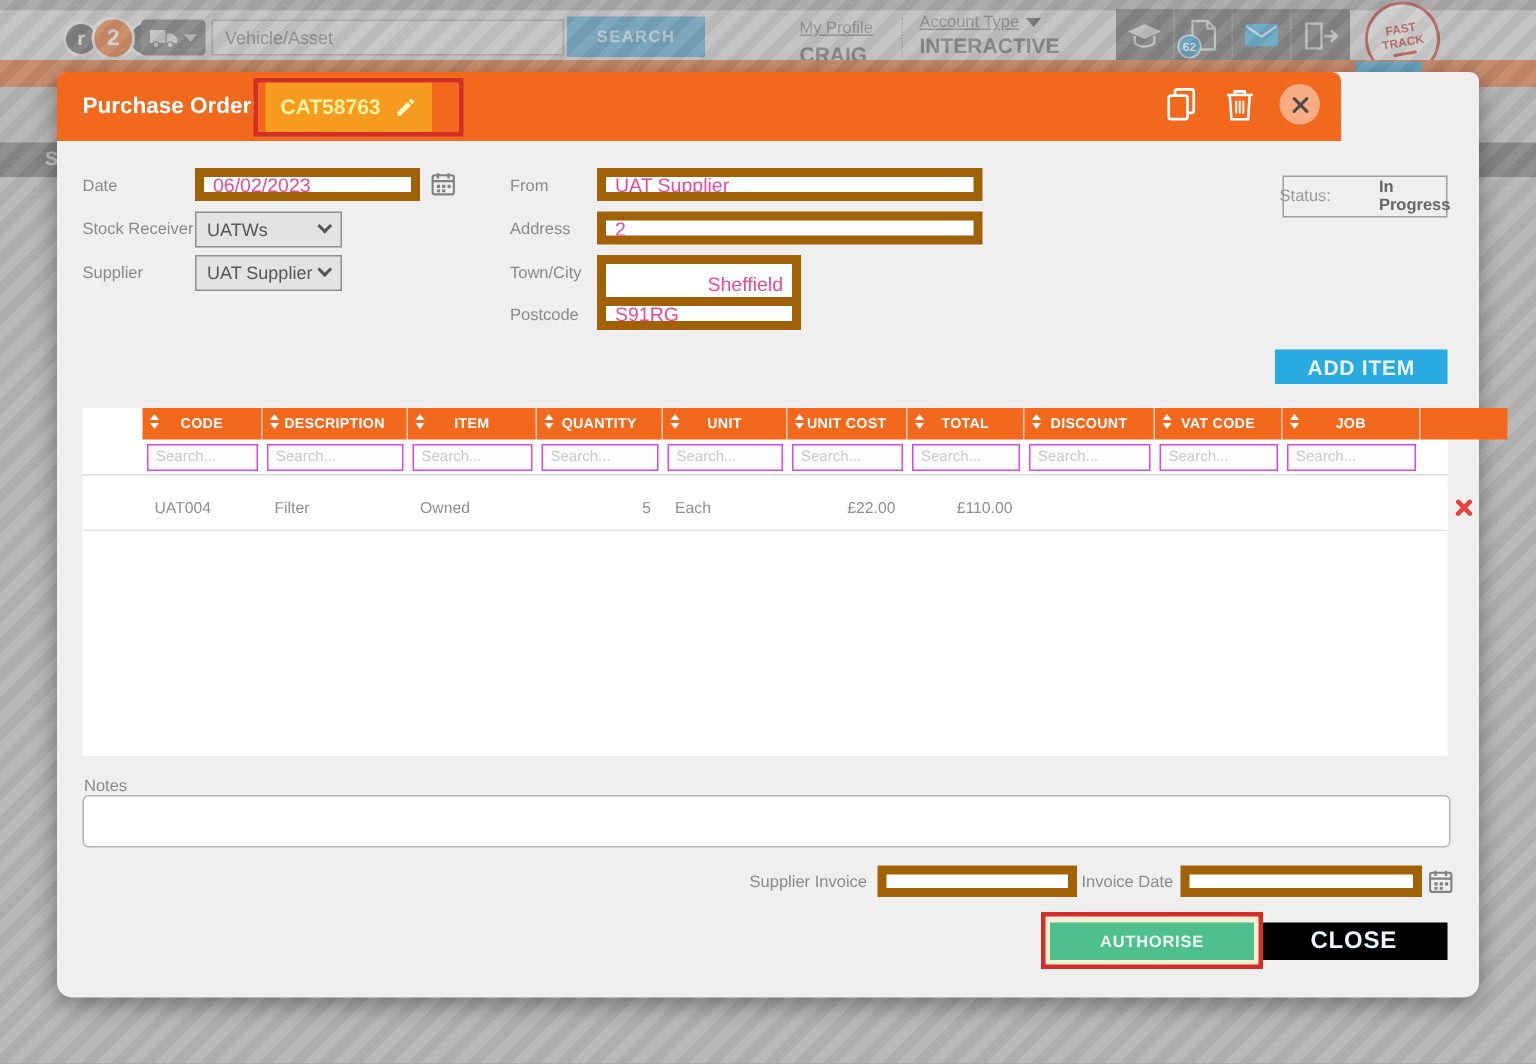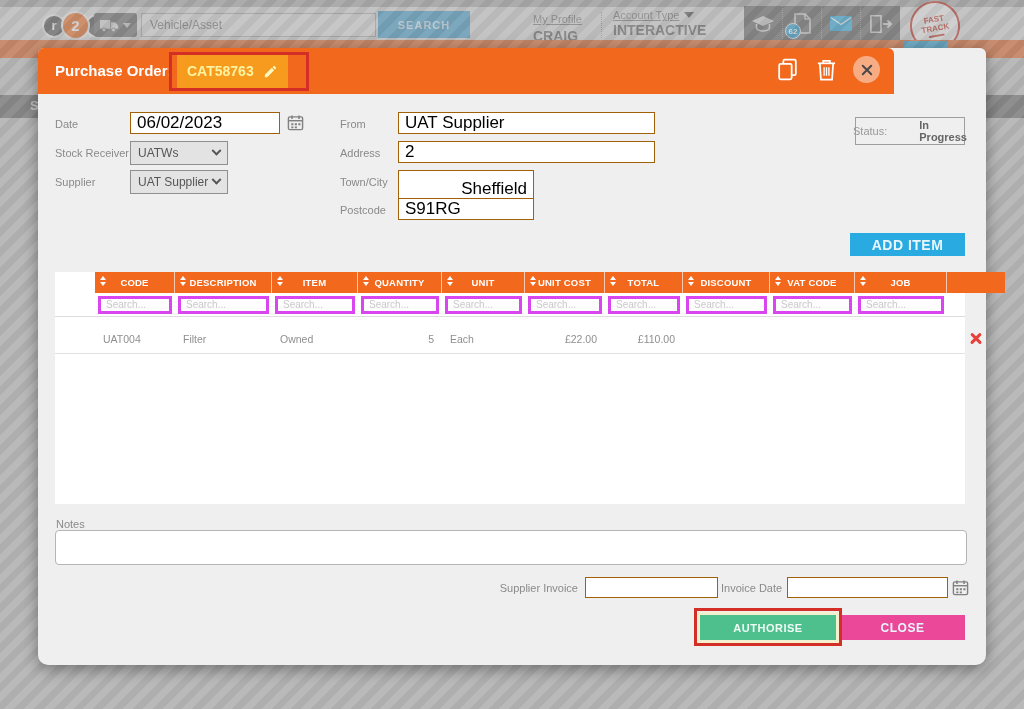--- a/index.html
+++ b/index.html
@@ -49,58 +49,58 @@
   .annot { border:3px solid #d32f27; z-index:20; pointer-events:none; }
   .annot-title { position:absolute; left:131px; top:4px; width:140px; height:39px; }
   .hicons { position:absolute; right:14px; top:8px; display:flex; align-items:center; gap:16px; }
   .icon-btn { background:none; border:none; padding:0; display:flex; align-items:center; justify-content:center; cursor:pointer; }
   .close-circle { width:27px; height:27px; border-radius:50%; background:rgba(255,255,255,.45); position:relative; }
   .xmark { position:relative; width:14px; height:14px; display:inline-block; }
   .xmark::before, .xmark::after { content:""; position:absolute; left:0; top:6px; width:14px; height:2px; background:#4a4a4a; border-radius:1px; }
   .xmark::before { transform:rotate(45deg); } .xmark::after { transform:rotate(-45deg); }
 
   .lbl { position:absolute; font-size:11px; color:#8a8a8a; }
-  .inp { position:absolute; background:#fff; border:1px solid #a16207; font-size:17px; color:#000000; padding:0 6px; font-family:"Liberation Sans",sans-serif; }
+  .inp { position:absolute; background:#fff; border:6px solid #a16207; font-size:13px; color:#ec4899; padding:0 6px; font-family:"Liberation Sans",sans-serif; }
   .sel { position:absolute; background:#e3e3e3; border:1px solid #8f8f8f; display:flex; align-items:center; justify-content:space-between; padding:0 7px; font-size:12px; color:#555; }
   .chev { width:7px; height:7px; border-right:2px solid #555; border-bottom:2px solid #555; transform:rotate(45deg) translate(-2px,-2px); }
   .cal { position:absolute; width:17px; height:17px; background:none; border:none; padding:0; cursor:pointer; }
   .status-box { position:absolute; left:817px; top:69px; width:110px; height:28px; border:1px solid #9e9e9e; display:flex; align-items:center; justify-content:center; gap:4px; font-size:11px; }
   .status-box .sl { color:#999; } .status-box .sv { color:#666; font-weight:bold;padding-left:28px; }
 
   .additem { position:absolute; left:812px; top:185px; width:115px; height:23px; background:#29abe2; border:none; color:#e9f6fd; font-size:14px; font-weight:bold; letter-spacing:.5px; font-family:"Liberation Sans",sans-serif; }
 
   .table { position:absolute; left:17px; top:224px; width:910px; height:232px; background:#fff; }
   .tgrid { display:grid; grid-template-columns:80px 97px 86px 84px 83px 80px 78px 87px 85px 92px 58px;padding-left:40px; }
   .th-row { height:21px; }
   .th { background:#f2691e; color:#fff; font-size:9.5px; font-weight:bold; letter-spacing:.2px; display:flex; align-items:center; justify-content:center; position:relative; border-right:1px solid rgba(255,255,255,.65); }
   .th:last-child { border-right:none; }
   .sort { position:absolute; left:5px; top:4px; display:flex; flex-direction:column; gap:2px; cursor:pointer; }
   .sort::before { content:""; width:0; height:0; border-left:3px solid transparent; border-right:3px solid transparent; border-bottom:4px solid #fff; }
   .sort::after { content:""; width:0; height:0; border-left:3px solid transparent; border-right:3px solid transparent; border-top:4px solid #fff; }
   .search-row { height:24px; border-bottom:1px solid #dcdcdc; background:#fff; }
   .search-cell { display:flex; align-items:center; }
-  .search-cell input { width:calc(100% - 6px); margin:0 3px; height:18px; border:3px solid #d946ef; background:#fdfdfd; font-size:10px; color:#555; padding:0 5px; font-family:"Liberation Sans",sans-serif; }
+  .search-cell input { width:calc(100% - 6px); margin:0 3px; height:18px; border:1px solid #d946ef; background:#fdfdfd; font-size:10px; color:#555; padding:0 5px; font-family:"Liberation Sans",sans-serif; }
   .search-cell input::placeholder { color:#c9c9c9; }
   .data-row { margin-top:7px; height:30px; border-bottom:1px solid #e2e2e2; background:#fff; }
   .td { font-size:10.5px; color:#8f8f8f; display:flex; align-items:center; }
   .td.l { padding-left:8px; } .td.r { justify-content:flex-end; padding-right:8px; }
   .td.c { justify-content:center; }
   .del-x { position:relative; width:16px; height:16px; background:none; border:none; cursor:pointer; }
   .del-x::before, .del-x::after { content:""; position:absolute; left:1px; top:6.5px; width:14px; height:3.2px; background:#e8403a; border-radius:1.5px; }
   .del-x::before { transform:rotate(45deg); } .del-x::after { transform:rotate(-45deg); }
 
   .notes-lbl { left:18px; top:470px; }
   .notes-area { position:absolute; left:17px; top:482px; width:912px; height:35px; background:#fff; border:1px solid #b5b5b5; border-radius:4px; resize:none; font-family:"Liberation Sans",sans-serif; font-size:12px; padding:4px 6px; color:#333; }
   .si-lbl { left:440px; top:534px; width:100px; text-align:right; }
   .si-inp { left:547px; top:529px; width:133px; height:21px; }
   .id-lbl { left:683px; top:534px; width:62px; text-align:left; }
   .id-inp { left:749px; top:529px; width:161px; height:21px; }
   .authorise { position:absolute; left:662px; top:567px; width:136px; height:25px; background:#4ec08e; border:none; color:#effbf4; font-size:11px; font-weight:bold; letter-spacing:.5px; box-shadow:0 0 0 3px #f4efcf; font-family:"Liberation Sans",sans-serif; }
   .annot-auth { position:absolute; left:656px; top:560px; width:148px; height:38px; }
-  .closebtn { position:absolute; left:802px; top:567px; width:125px; height:25px; background:#ec4899; border:none; color:#e9f6fd; font-size:12px; font-weight:bold; letter-spacing:.5px; font-family:"Liberation Sans",sans-serif; }
+  .closebtn { position:absolute; left:802px; top:567px; width:125px; height:25px; background:#000000; border:none; color:#e9f6fd; font-size:16px; font-weight:bold; letter-spacing:.5px; font-family:"Liberation Sans",sans-serif; }
   svg { display:block; }
 </style>
 </head>
 <body>
 
 <div id="app">
 
   <div class="backdrop">
     <div class="bar-top-dark"></div>
     <div class="topbar-strip"></div>

